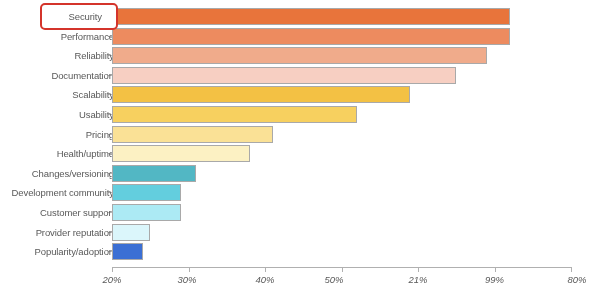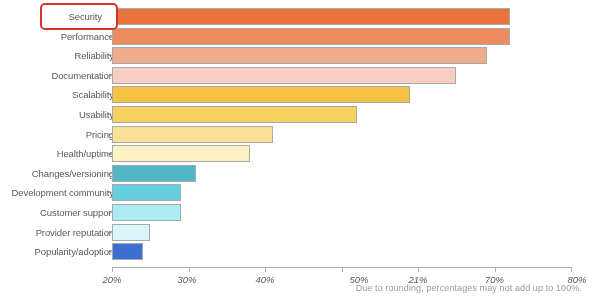--- a/index.html
+++ b/index.html
@@ -192,24 +192,23 @@
 
   <div id="axis-line"></div>
   <div id="axis-ticks">
       <div class="axis-tick" style="left: 112px;"></div>
       <div class="axis-tick-label" style="left: 112px;">20%</div>
       <div class="axis-tick" style="left: 188.5px;"></div>
       <div class="axis-tick-label" style="left: 187px;">30%</div>
       <div class="axis-tick" style="left: 265px;"></div>
       <div class="axis-tick-label" style="left: 265px;">40%</div>
       <div class="axis-tick" style="left: 341.5px;"></div>
-      <div class="axis-tick-label" style="left: 349px; padding-left: 20px;">50%</div>
+      <div class="axis-tick-label" style="left: 324px; padding-left: 20px;">50%</div>
       <div class="axis-tick" style="left: 418px;"></div>
       <div class="axis-tick-label" style="left: 418px;">21%</div>
       <div class="axis-tick" style="left: 494.5px;"></div>
-      <div class="axis-tick-label" style="left: 494.5px;">70%</div>
+      <div class="axis-tick-label" style="left: 494.5px;">99%</div>
       <div class="axis-tick" style="left: 571px;"></div>
       <div class="axis-tick-label" style="left: 571px; padding-left: 12px;">80%</div>
     </div>
 
-  <div id="footnote">Due to rounding, percentages may not add up to 100%.</div>
 
 </div>
 
 </body></html>

